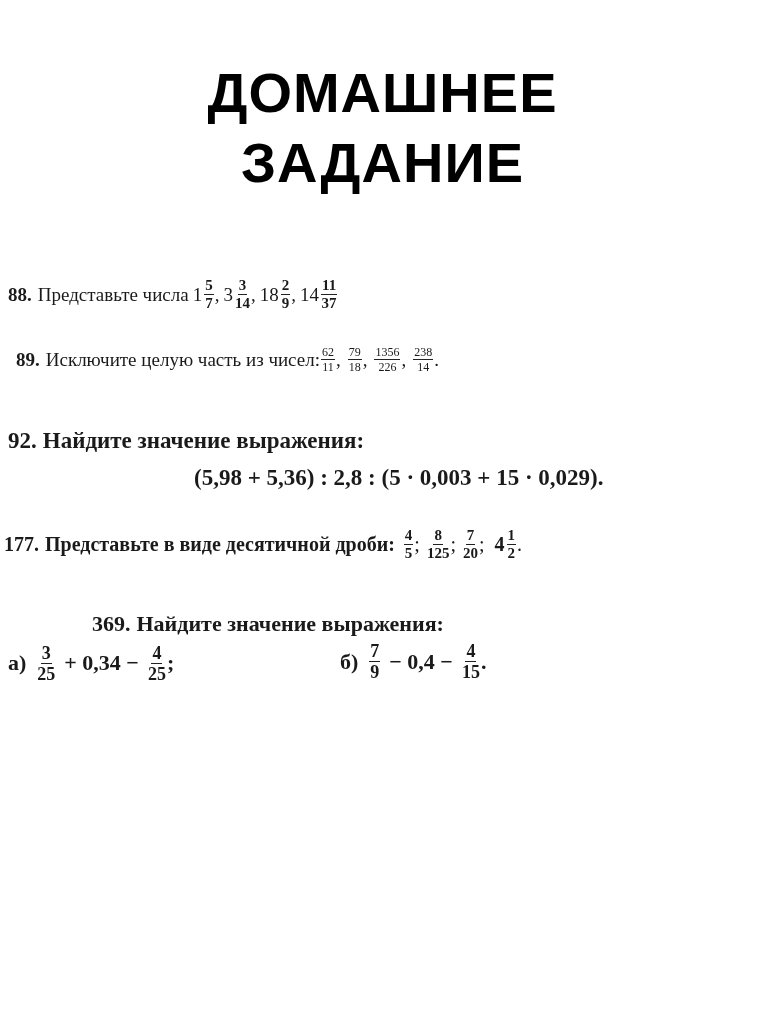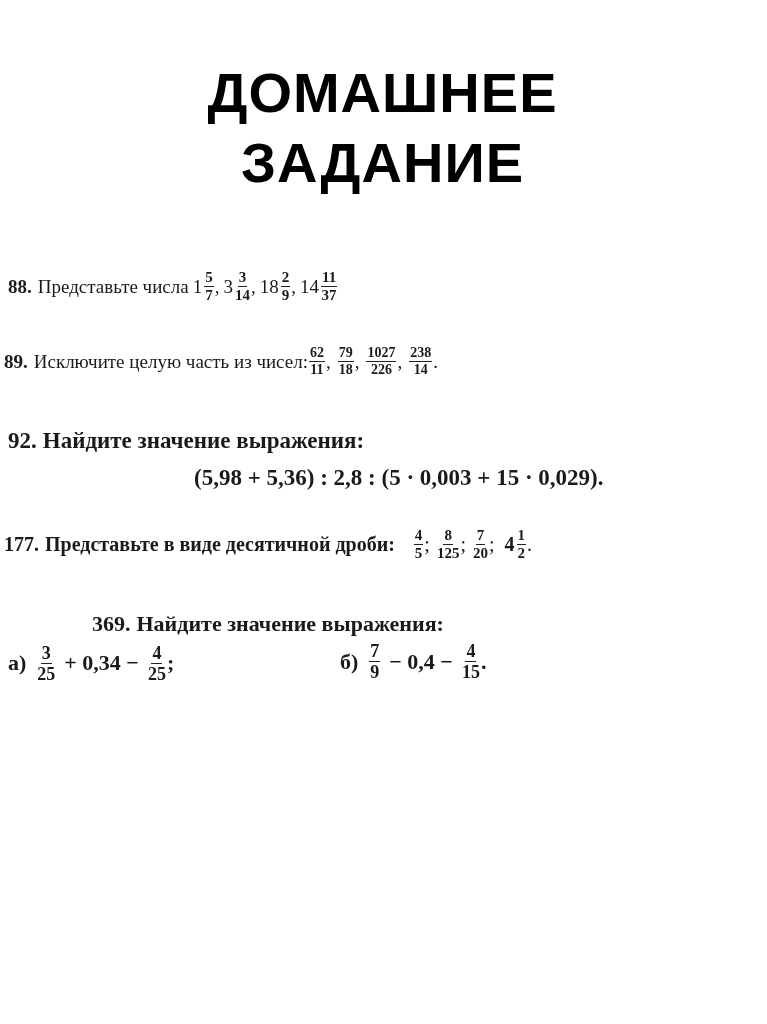--- a/index.html
+++ b/index.html
@@ -8,24 +8,24 @@
     font-family:"Liberation Sans", sans-serif; font-weight:bold; font-size:56px; line-height:70px; color:#000; letter-spacing:1px; }
   .prob { position:absolute; font-family:"Liberation Serif", serif; white-space:nowrap; display:flex; align-items:center; }
   .num { font-weight:bold; margin-right:6px; }
   .frac { display:inline-flex; flex-direction:column; align-items:center; vertical-align:middle; margin:0 1px; line-height:1; }
   .frac .n { border-bottom:1.3px solid #222; padding:0 1px 1px; }
   .frac .d { padding-top:1px; }
   .whole { margin-left:4px; margin-right:1px; }
   .sep { margin-right:6px; }
   .txt { }
   
-  #p88 { left:8px; top:270px; font-size:19px;align-items:center; }
+  #p88 { left:8px; top:278px; font-size:19px;align-items:center; }
   #p88 .frac { font-size:15px; font-weight:bold; }
-  #p89 { left:4px; top:346px; font-size:19px; }
-  #p89 .frac { font-size:14px; font-weight:bold;text-align:center; }
+  #p89 { left:16px; top:346px; font-size:19px; }
+  #p89 .frac { font-size:12px; font-weight:normal;text-align:center; }
   #p92 { left:8px; top:428px; font-size:23px; }
   #p92b { left:194px; top:465px; font-size:23px; font-weight:bold; }
   #p177 { left:4px; top:528px; font-size:20px;justify-content:flex-end; }
   #p177 .frac { font-size:15px; font-weight:bold; }
   #p369 { left:92px; top:611px; font-size:22px; }
   #p369a { left:8px; top:642px; font-size:22px; font-weight:bold; }
   #p369b { left:340px; top:642px; font-size:22px; font-weight:bold; }
   #p369a .frac, #p369b .frac { font-size:18px; }
   .bold { font-weight:bold; }
 </style>
@@ -72,40 +72,40 @@
       <span class="n">62</span>
       <span class="d">11</span>
     </span>
   <span class="sep">,</span>
   <span class="frac">
       <span class="n">79</span>
       <span class="d">18</span>
     </span>
   <span class="sep">,</span>
   <span class="frac">
-      <span class="n">1027</span>
+      <span class="n">1356</span>
       <span class="d">226</span>
     </span>
   <span class="sep">,</span>
   <span class="frac">
       <span class="n">238</span>
       <span class="d">14</span>
     </span>
   <span>.</span>
 </div>
 
 <div class="prob" id="p92">
   <span class="num">92.</span>
   <span class="txt bold">Найдите значение выражения:</span>
 </div>
 <div class="prob" id="p92b">(5,98 + 5,36) : 2,8 : (5 · 0,003 + 15 · 0,029).</div>
 
 <div class="prob" id="p177">
   <span class="num">177.</span>
-  <span class="txt bold" style="margin-right:18px">Представьте в виде десятичной дроби:</span>
+  <span class="txt bold" style="margin-right:8px">Представьте в виде десятичной дроби:</span>
   <span class="frac">
       <span class="n">4</span>
       <span class="d">5</span>
     </span>
   <span class="sep">;</span>
   <span class="frac">
       <span class="n">8</span>
       <span class="d">125</span>
     </span>
   <span class="sep">;</span>

